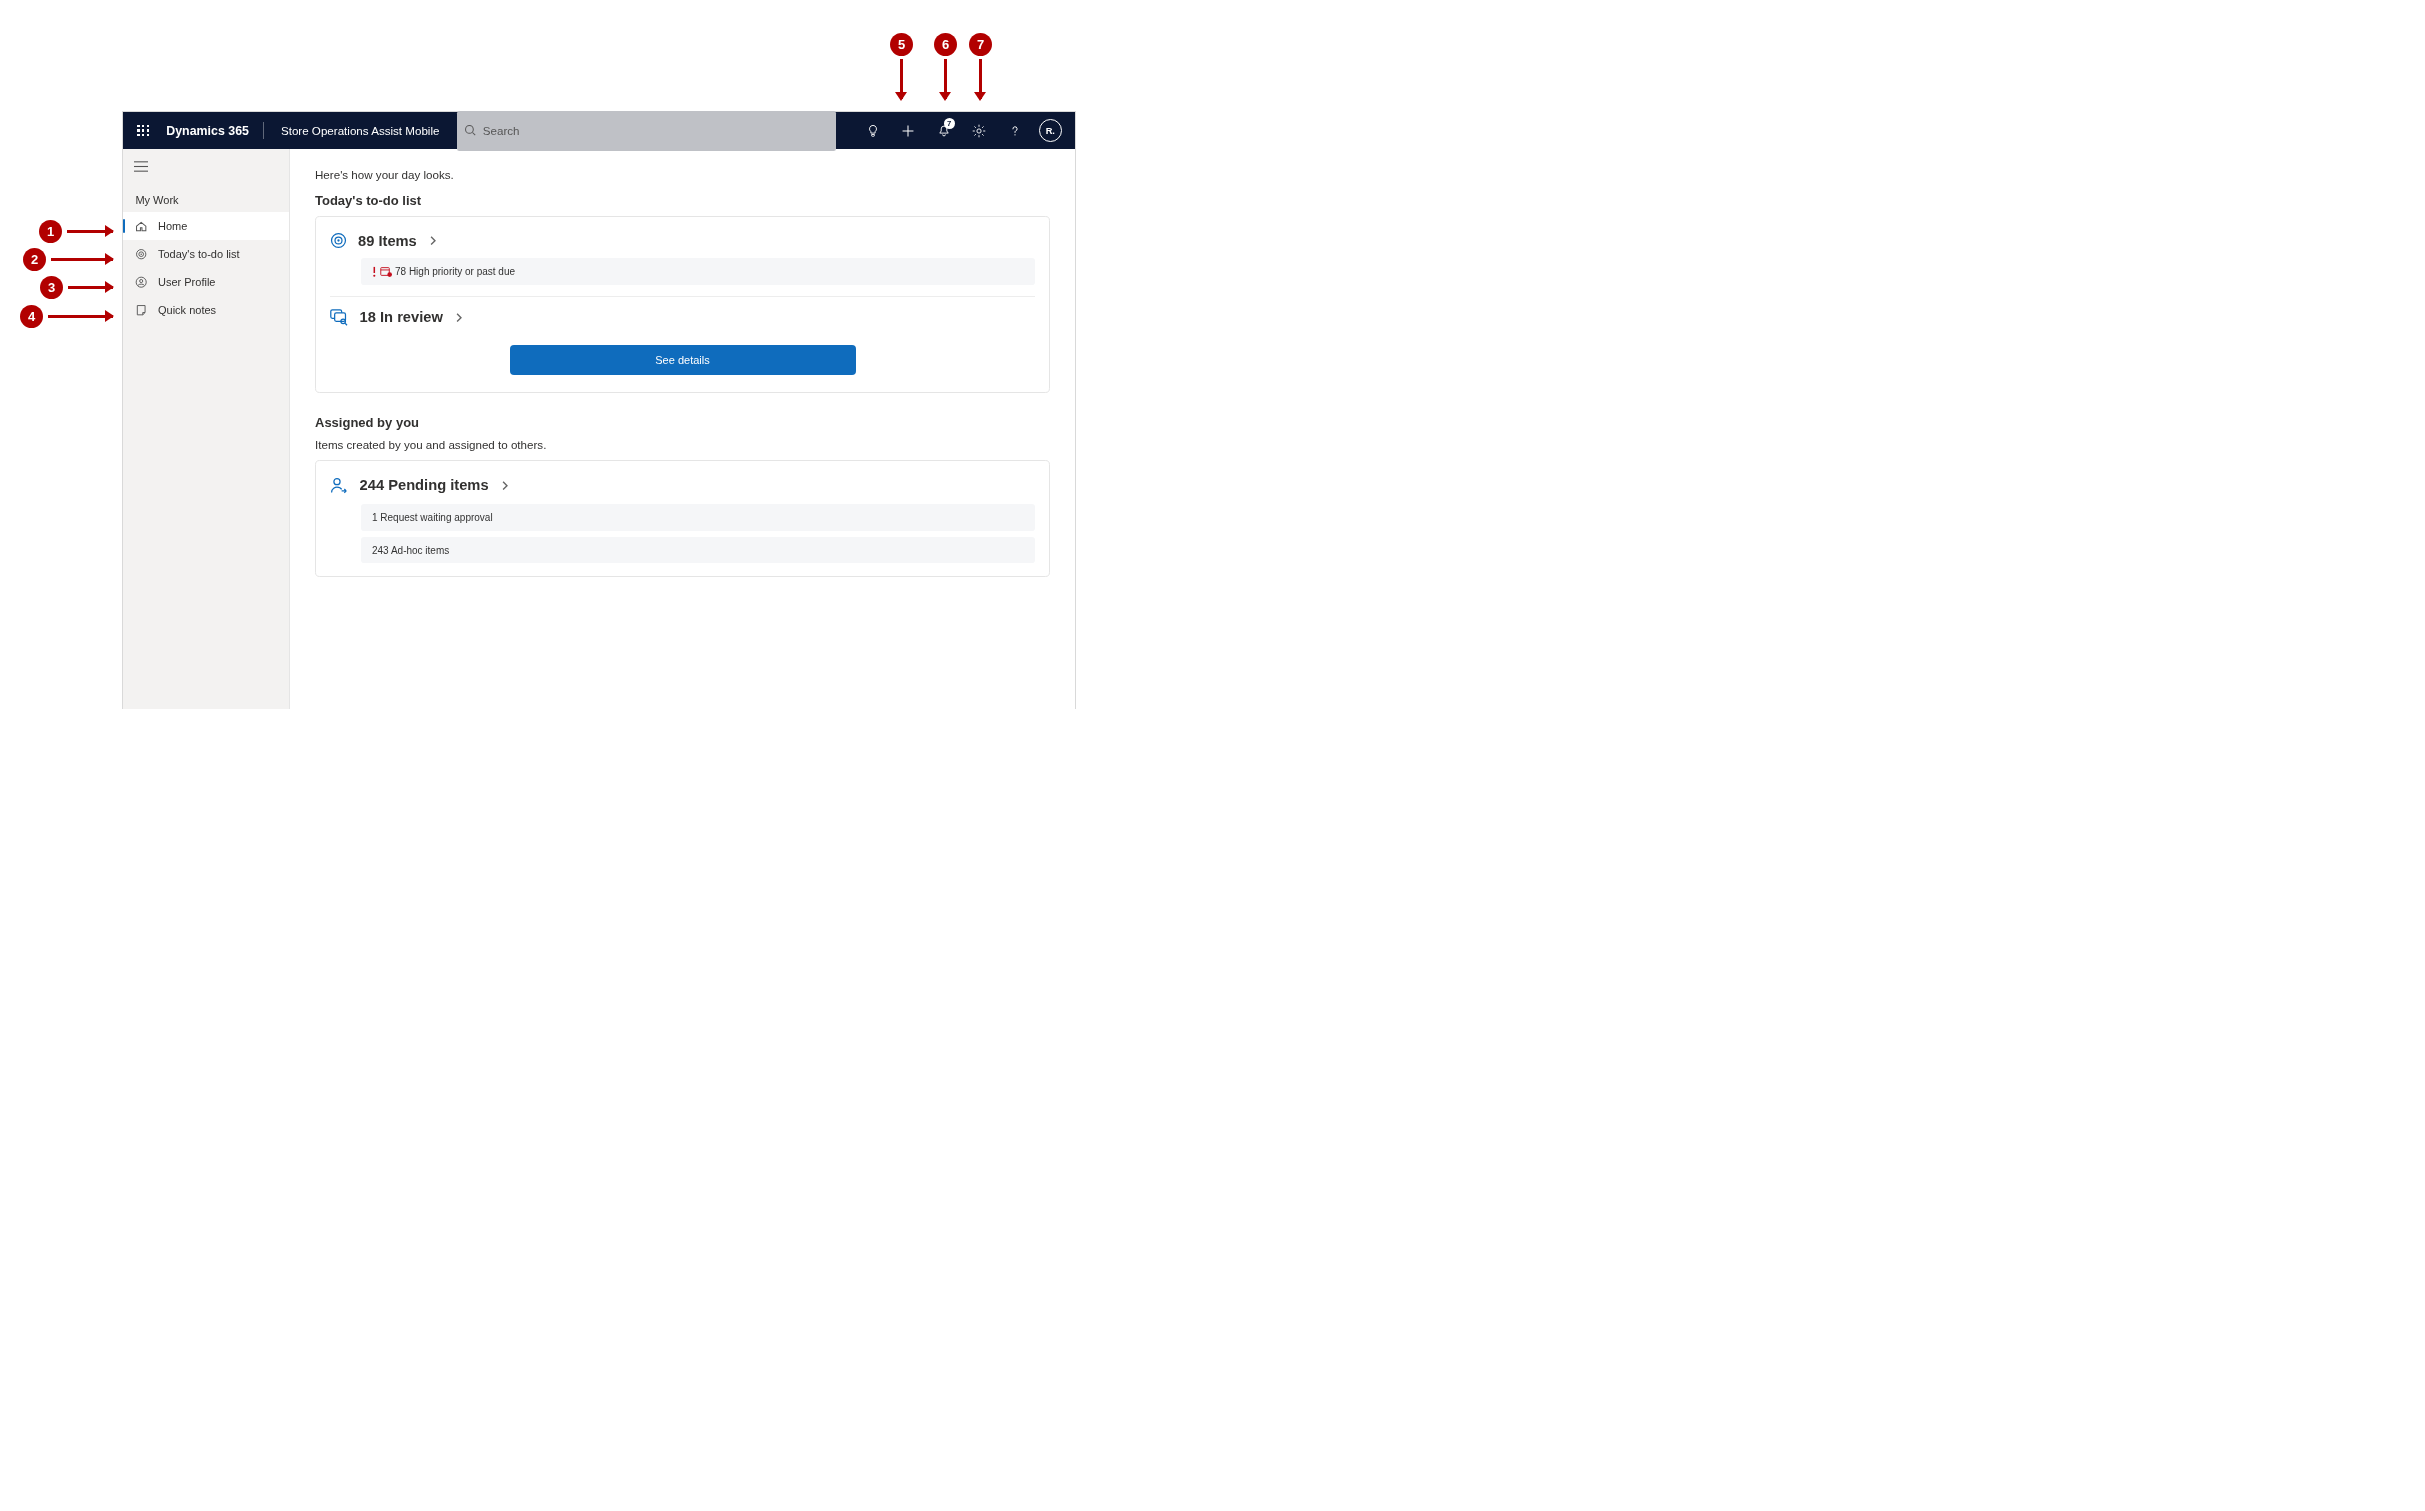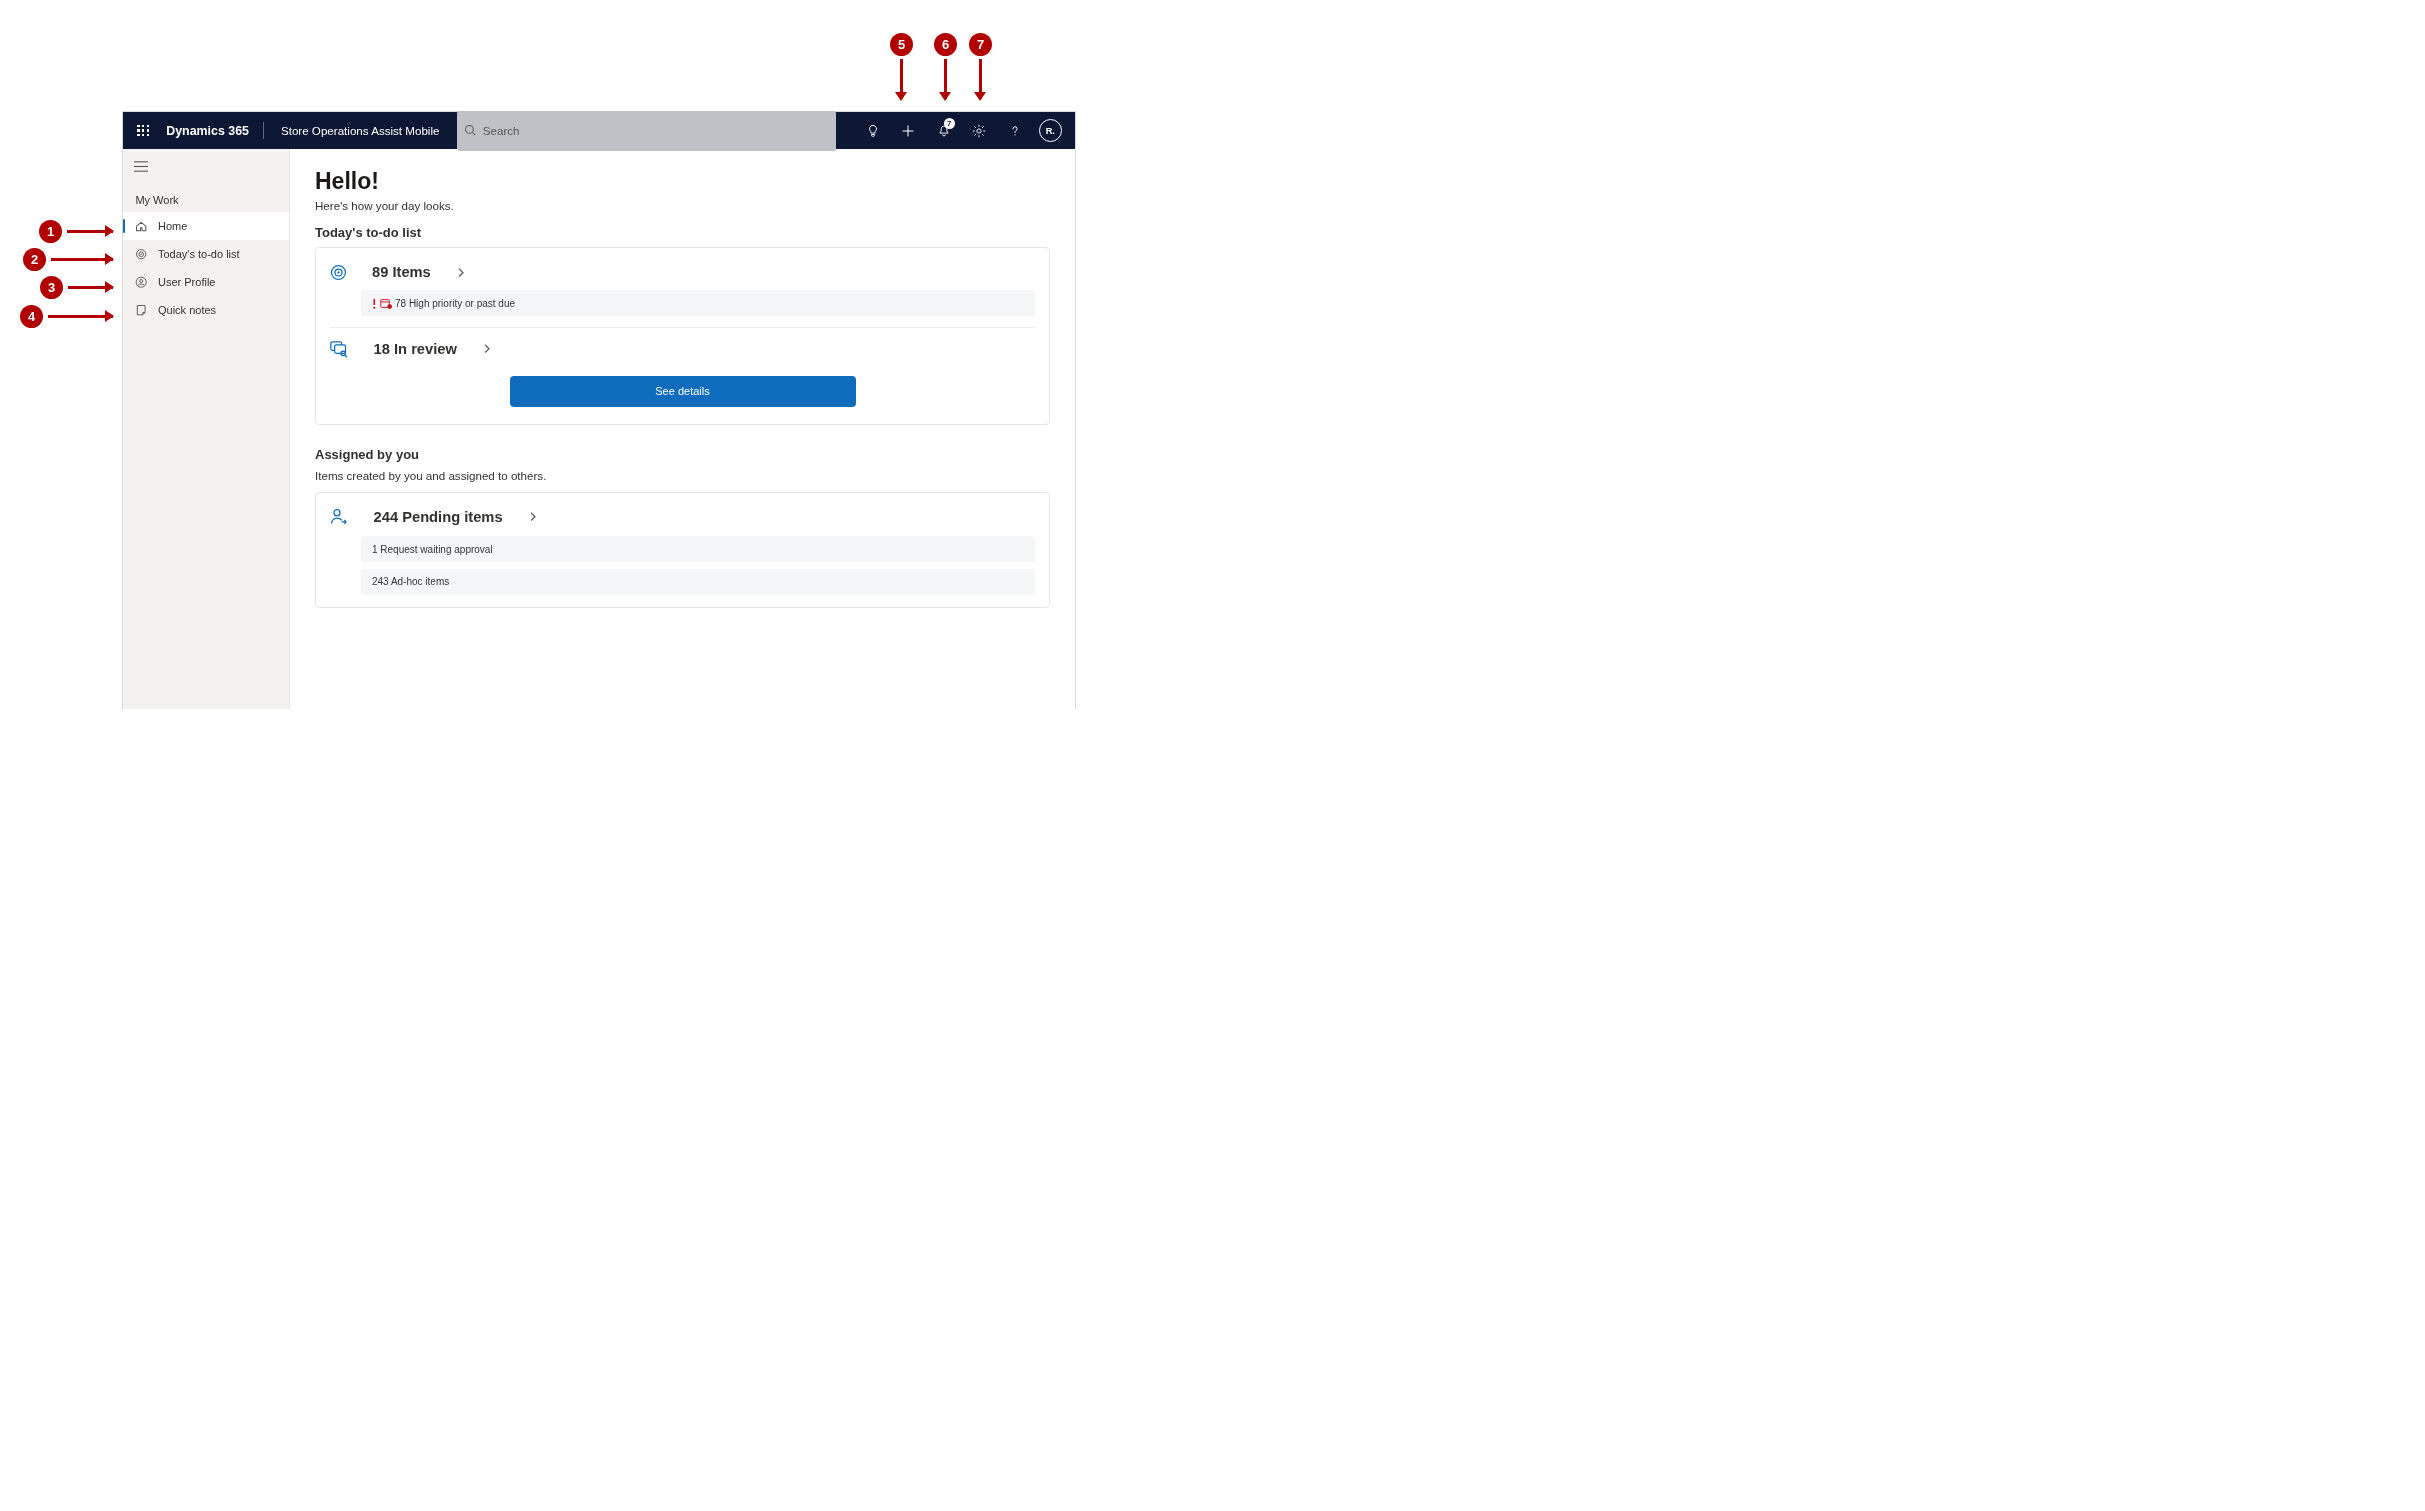--- a/index.html
+++ b/index.html
@@ -269,21 +269,21 @@
     display: flex;
     align-items: center;
     gap: 7.7px;
     color: #0f6cbd;
     font-size: 11px;
     padding: 3.1px 0 11px 1.5px;
   }
   .stat-row {
     display: flex;
     align-items: center;
-    gap: 25px;
+    gap: 11px;
     font-size: 14.7px;
     font-weight: 600;
     padding: 4.6px 0;
   }
   .stat-row .chev { color: #666; }
   .substat {
     margin: 4.6px 0 11px 31px;
     background: #f5f6f8;
     border-radius: 3.1px;
     padding: 7.7px 11px;
@@ -474,21 +474,20 @@
           <span class="nav-icon">
             <svg width="12.4" height="12.4" viewBox="0 0 16 16">
                 <path d="M3 2h10v9l-3 3H3V2z M10 14v-3h3" fill="none" stroke="#555" stroke-width="1.2"></path>
               </svg>
           </span>
           <span>Quick notes</span>
         </div>
       </div>
 
       <div class="main">
-        <h1 class="hello">Hello!</h1>
         <div class="subline">Here's how your day looks.</div>
 
         <h2 class="section">Today's to-do list</h2>
         <div class="card">
 
           <div class="stat-row">
             <svg width="17" height="17" viewBox="0 0 22 22">
                 <circle cx="11" cy="11" r="9" fill="none" stroke="#0f6cbd" stroke-width="1.6"></circle>
                 <circle cx="11" cy="11" r="4.5" fill="none" stroke="#0f6cbd" stroke-width="1.6"></circle>
                 <circle cx="11" cy="11" r="1.5" fill="#0f6cbd"></circle>

